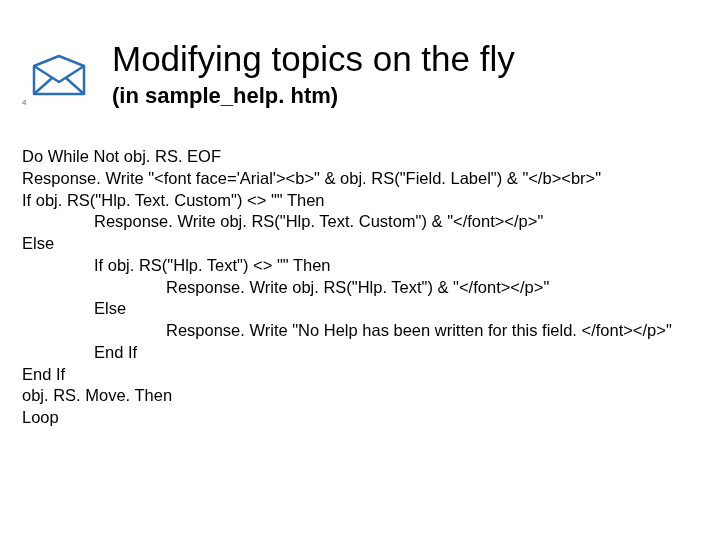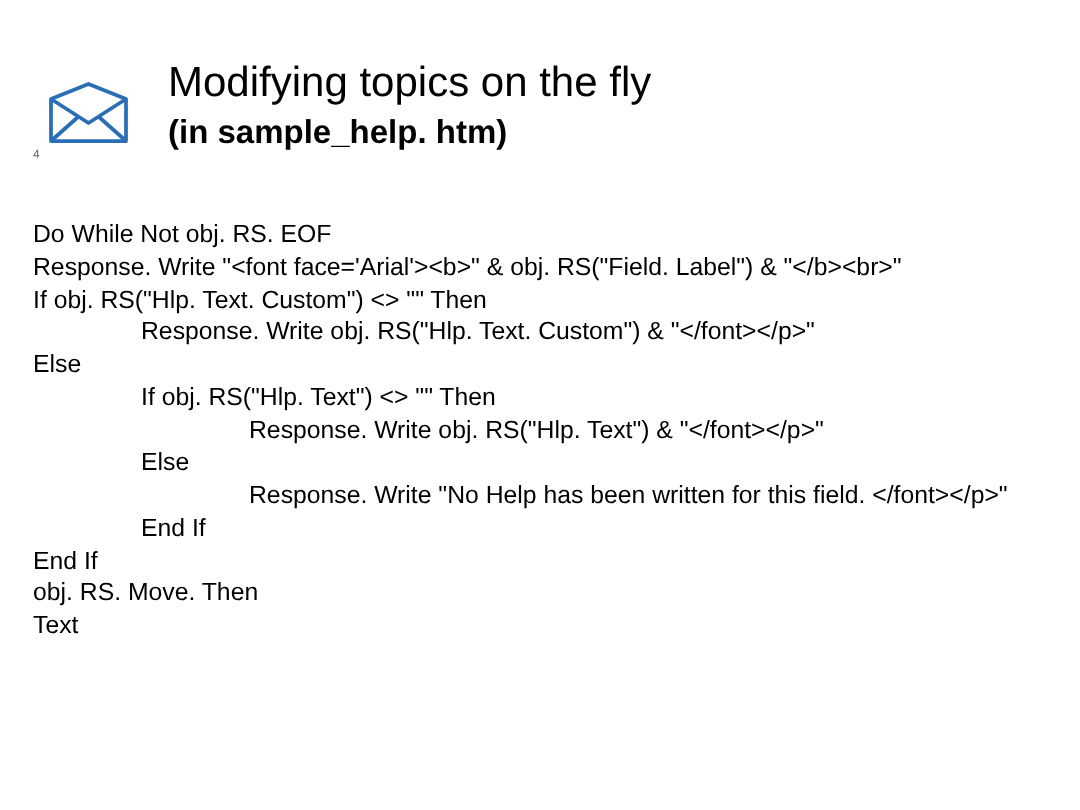--- a/index.html
+++ b/index.html
@@ -18,21 +18,21 @@
     height: 540px;
     box-sizing: border-box;
   }
   .header {
     position: absolute;
     left: 112px;
     top: 40px;
     right: 30px;
   }
   .title {
-    font-size: 28px;
+    font-size: 35px;
     font-weight: 400;
     line-height: 1.1;
     letter-spacing: 0px;
   }
   .subtitle {
     font-size: 22px;
     font-weight: 700;
     margin-top: 4px;
   }
   .page-num {
@@ -86,16 +86,16 @@
     <div>If obj. RS("Hlp. Text. Custom") &lt;&gt; "" Then</div>
     <div class="ind1">Response. Write obj. RS("Hlp. Text. Custom") &amp; "&lt;/font&gt;&lt;/p&gt;"</div>
     <div>Else</div>
     <div class="ind1">If obj. RS("Hlp. Text") &lt;&gt; "" Then</div>
     <div class="ind2">Response. Write obj. RS("Hlp. Text") &amp; "&lt;/font&gt;&lt;/p&gt;"</div>
     <div class="ind1">Else</div>
     <div class="ind3">Response. Write "No Help has been written for this field. &lt;/font&gt;&lt;/p&gt;"</div>
     <div class="ind1">End If</div>
     <div>End If</div>
     <div>obj. RS. Move. Then</div>
-    <div>Text</div>
+    <div>Loop</div>
   </div>
 
 </div>
 
 </body></html>

